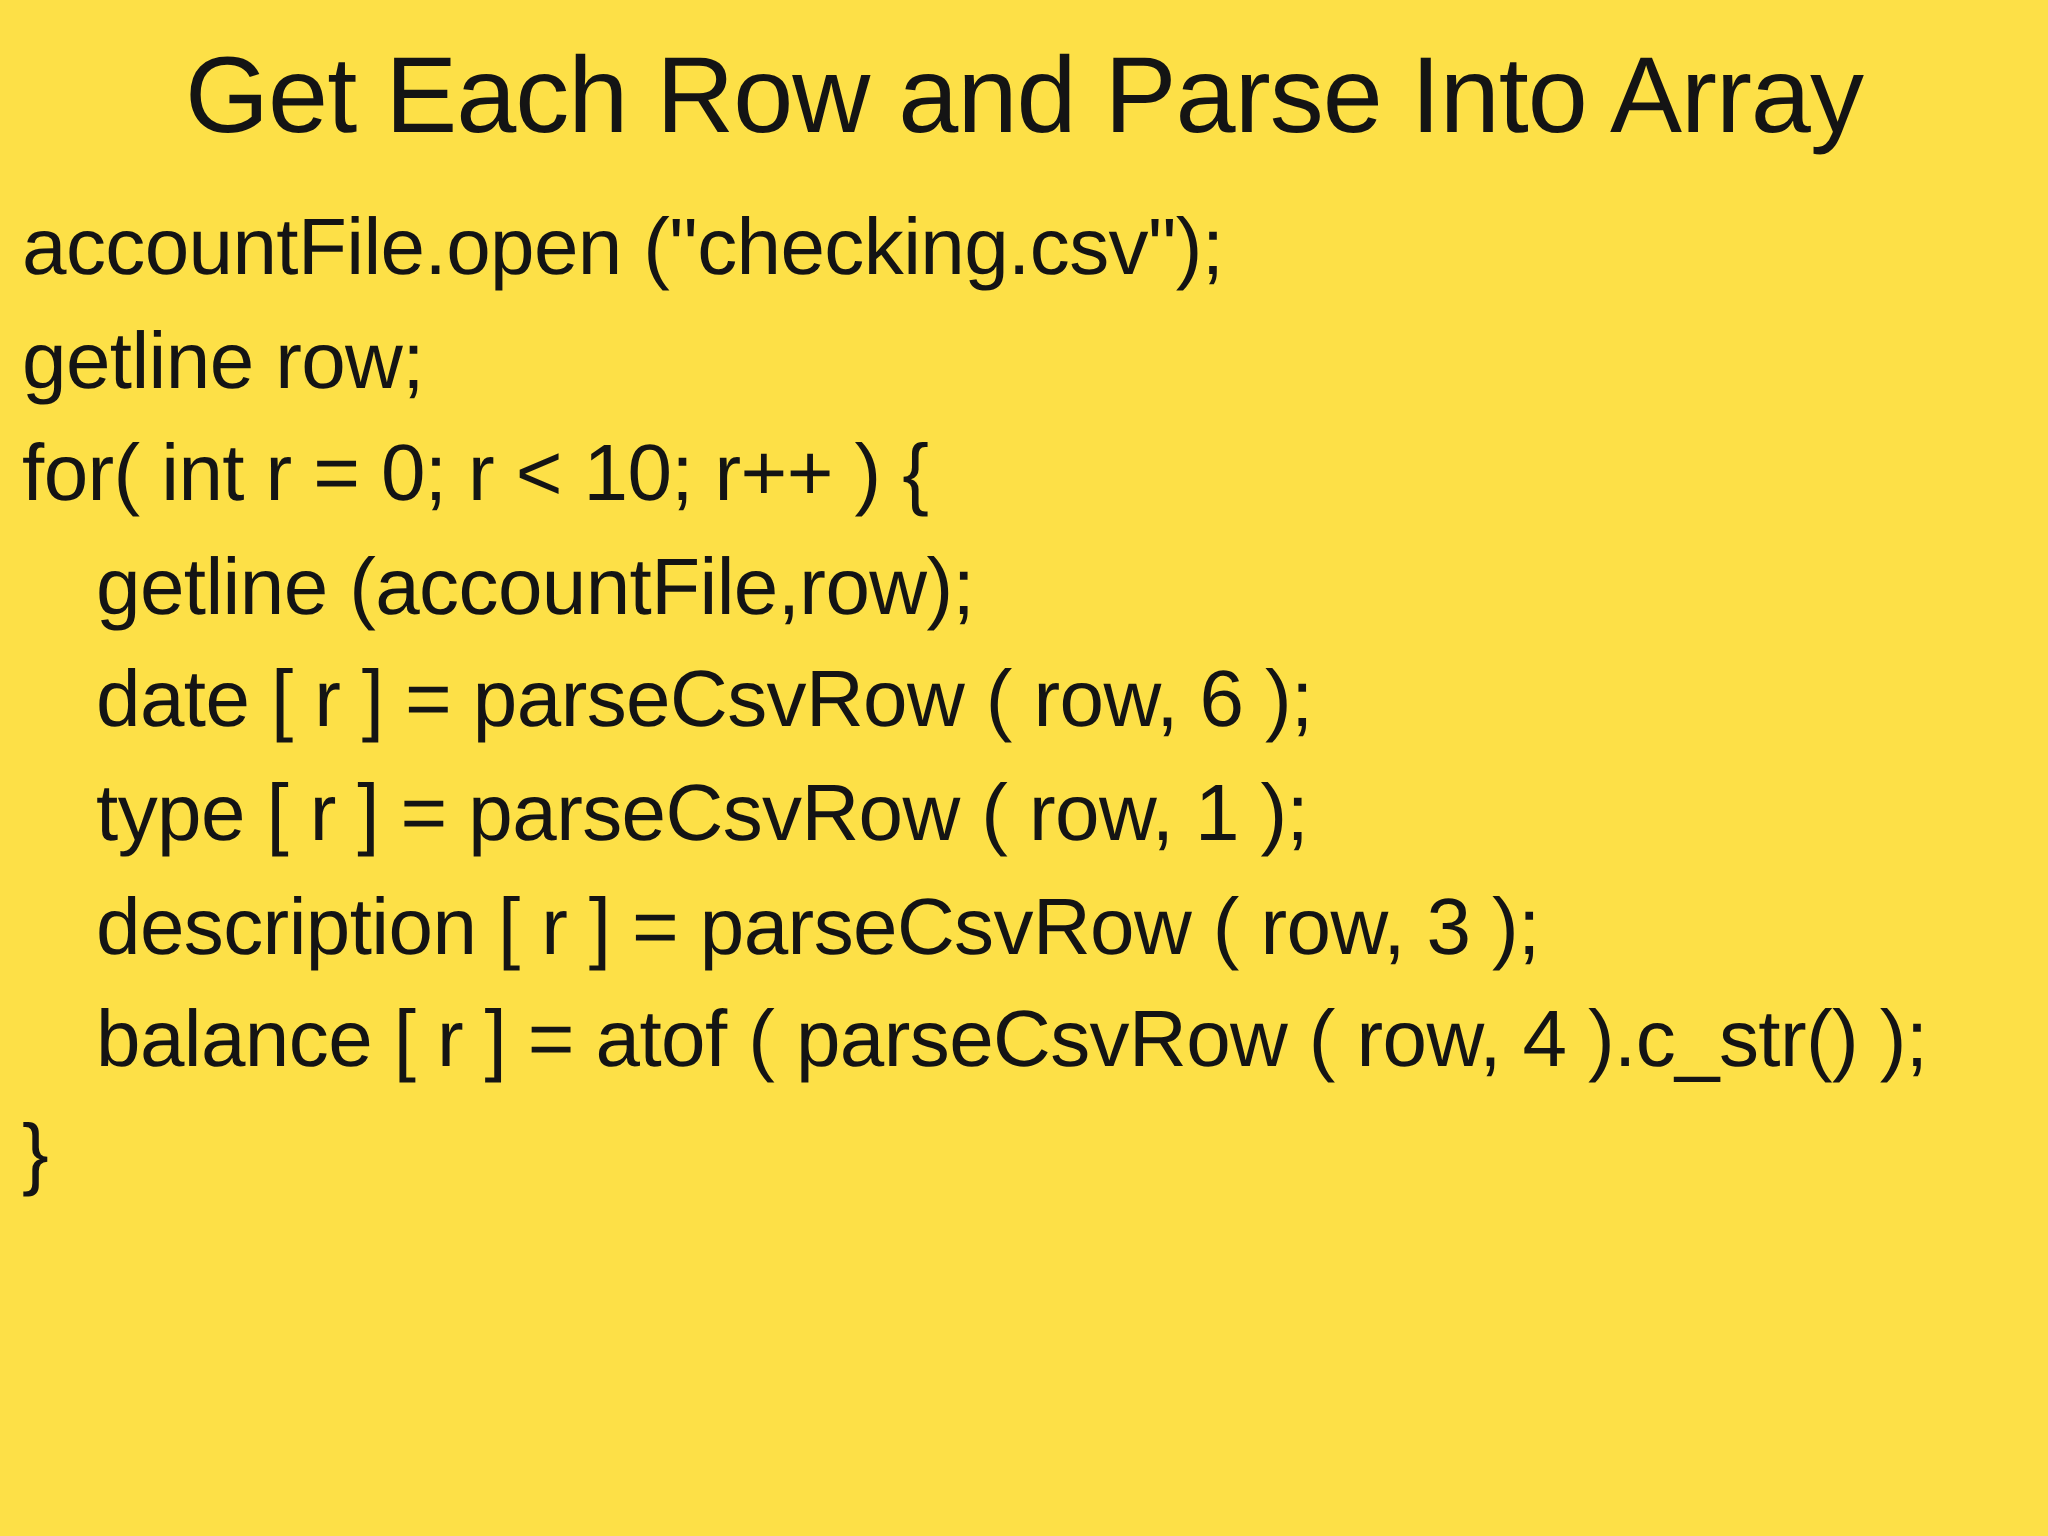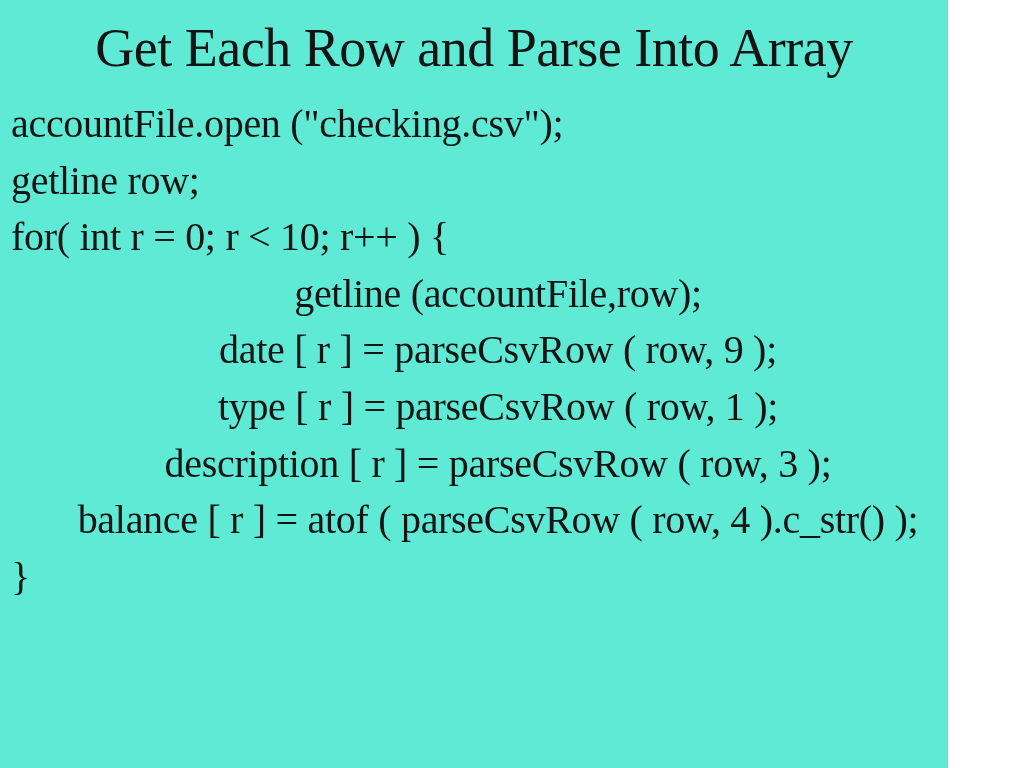--- a/index.html
+++ b/index.html
@@ -1,25 +1,25 @@
 <!DOCTYPE html>
 <html><head>
 <meta charset="utf-8">
 <style>
   html, body {
     margin: 0;
     padding: 0;
   }
   .slide {
     position: relative;
-    width: 948px;
+    width: 1024px;
     height: 768px;
-    background: #5eead4;
+    background: #fde047;
     overflow: hidden;
-    font-family: Liberation Serif, serif;
+    font-family: Liberation Sans, sans-serif;
     color: #141414;
   }
   .slide-title {
     margin-top: 6px;
     text-align: center;
     font-size: 54px;
     line-height: 84px;
     white-space: nowrap;
     letter-spacing: -0.5px;
   }
@@ -28,33 +28,32 @@
     padding-left: 11px;
   }
   .code-line {
     font-size: 40px;
     line-height: 56.6px;
     white-space: nowrap;
     letter-spacing: -0.3px;
   }
   .indent-1 {
     padding-left: 37px;
-    text-align: center;
   }
 </style>
 </head>
 <body>
 
 <div class="slide">
   <div class="slide-title">Get Each Row and Parse Into Array</div>
 
   <div class="code-block">
     <div class="code-line">accountFile.open ("checking.csv");</div>
     <div class="code-line">getline row;</div>
     <div class="code-line">for( int r = 0; r &lt; 10; r++ ) {</div>
     <div class="code-line indent-1">getline (accountFile,row);</div>
-    <div class="code-line indent-1">date [ r ] = parseCsvRow ( row, 9 );</div>
+    <div class="code-line indent-1">date [ r ] = parseCsvRow ( row, 6 );</div>
     <div class="code-line indent-1">type [ r ] = parseCsvRow ( row, 1 );</div>
     <div class="code-line indent-1">description [ r ] = parseCsvRow ( row, 3 );</div>
     <div class="code-line indent-1">balance [ r ] = atof ( parseCsvRow ( row, 4 ).c_str() );</div>
     <div class="code-line">}</div>
   </div>
 </div>
 
 </body></html>

